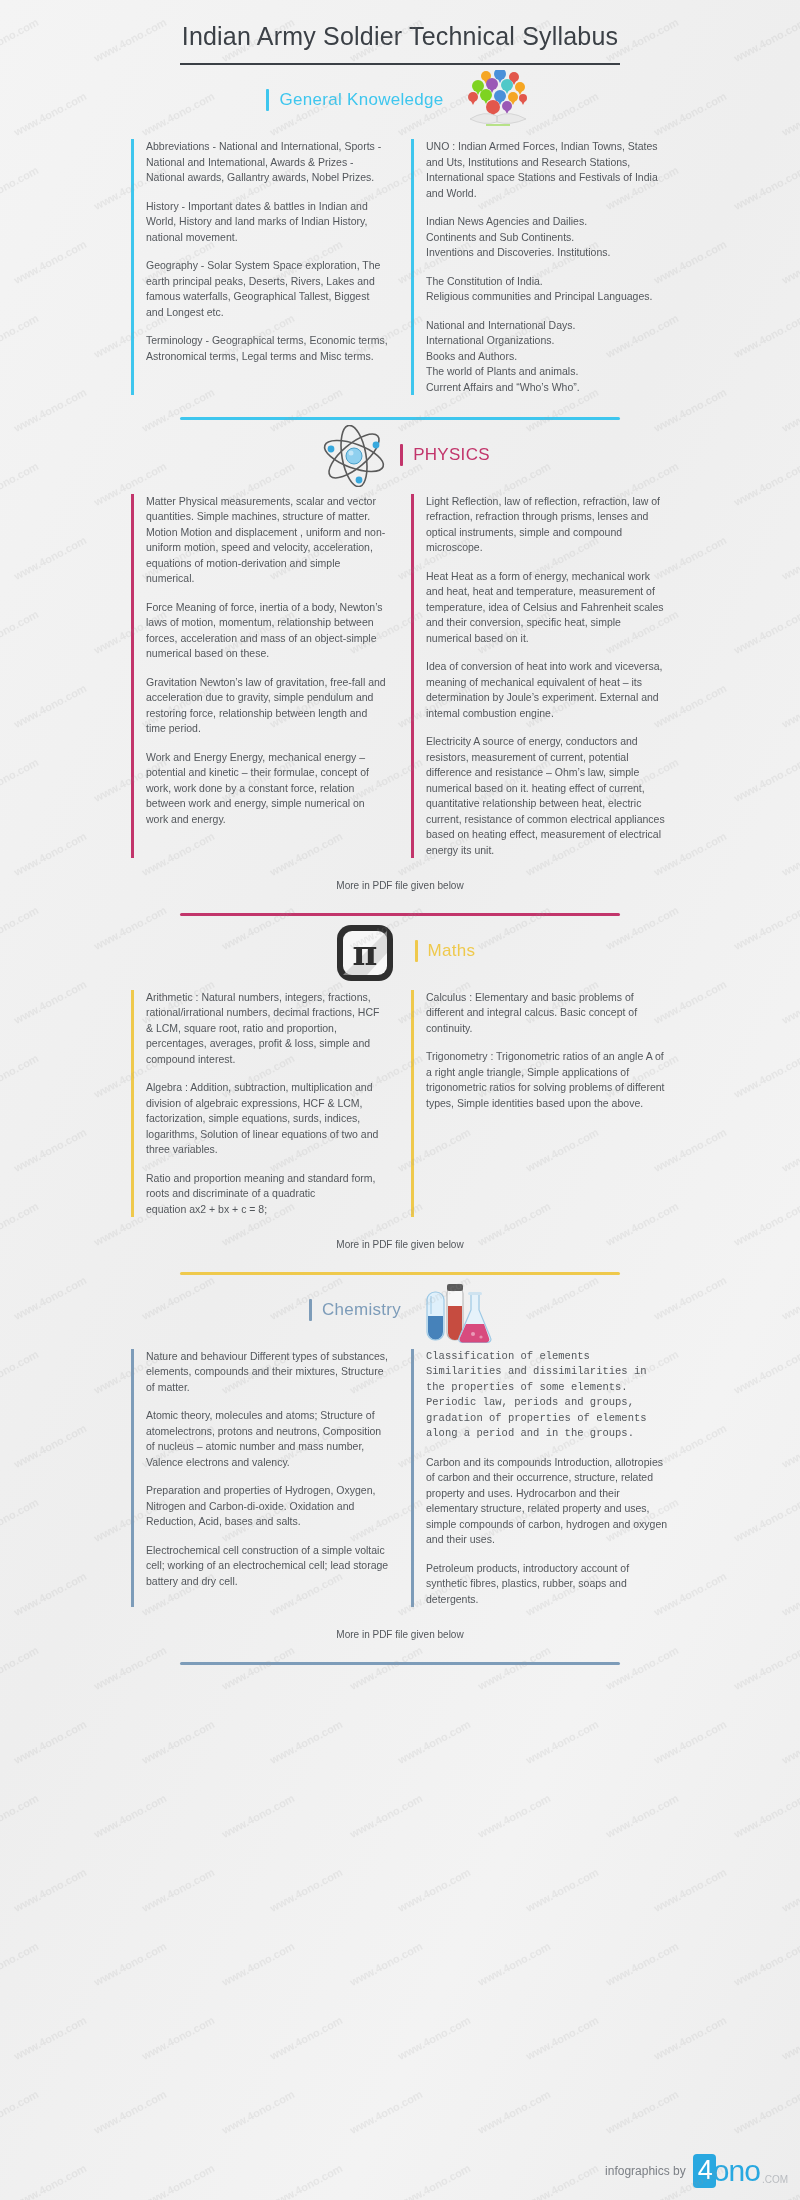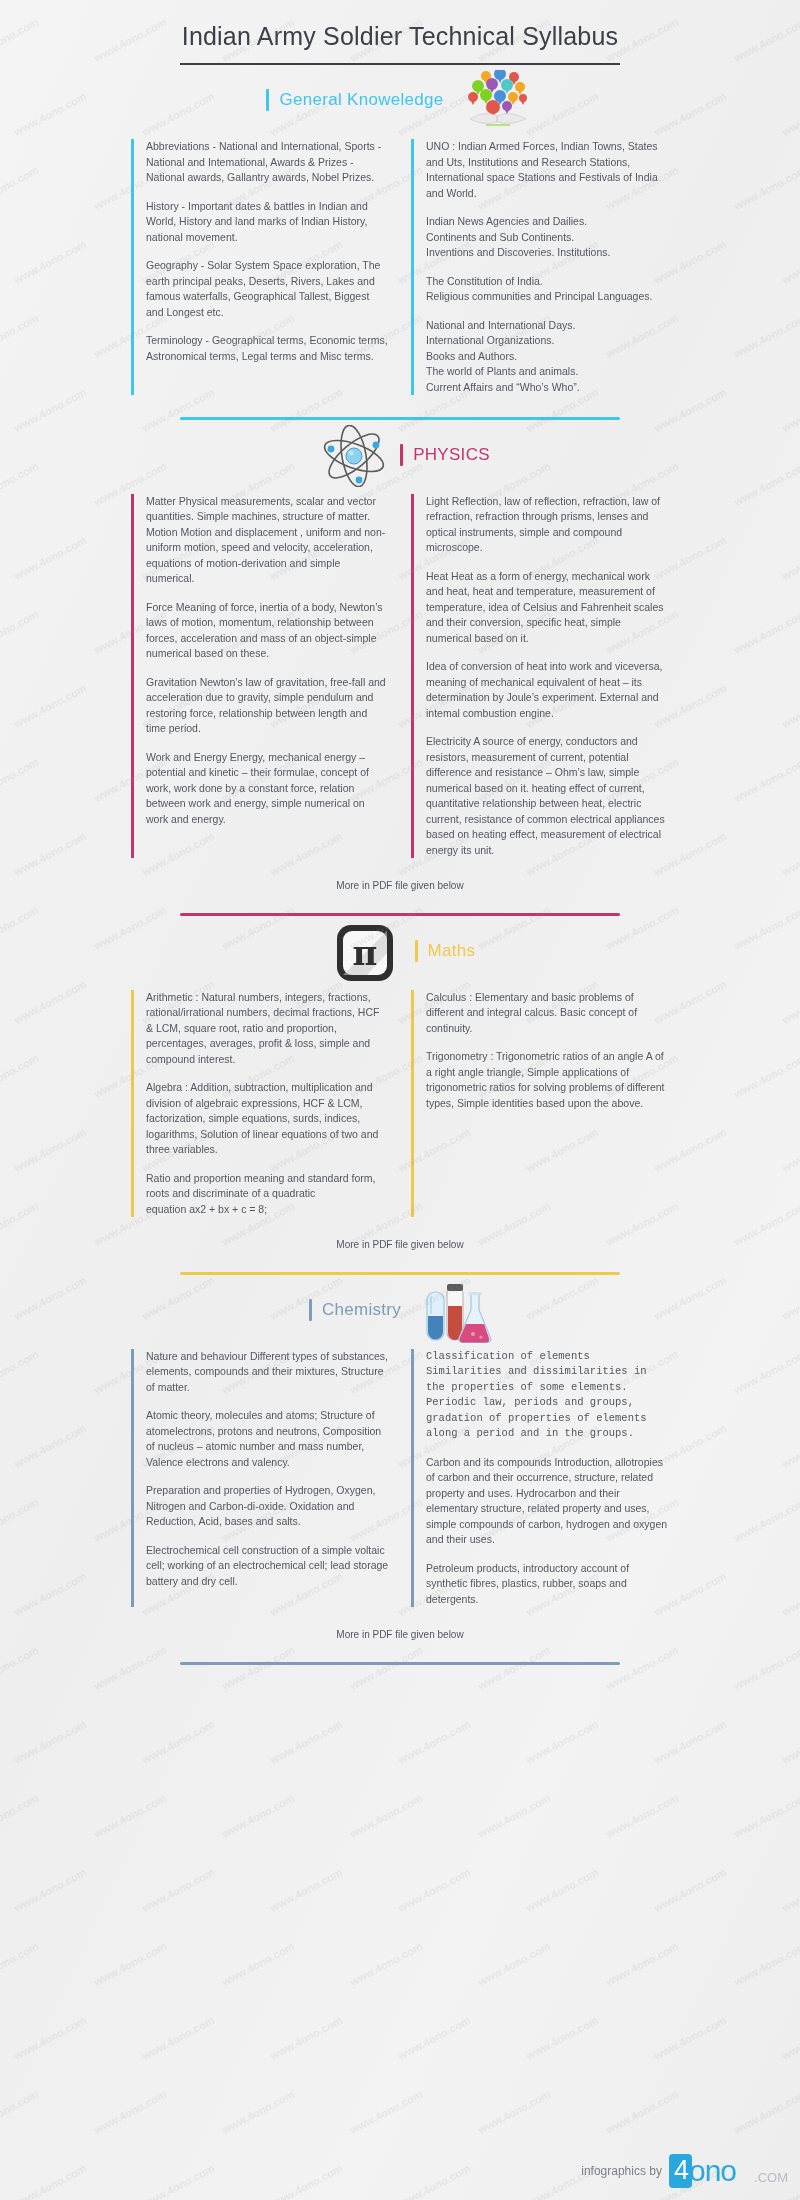--- a/index.html
+++ b/index.html
@@ -132,22 +132,22 @@
   }
   .logo-ono {
     color: #29a8e0;
     font-size: 30px;
     line-height: 30px;
     letter-spacing: -1px;
     margin-left: -3px;
   }
   .logo-dotcom {
     color: #b9bcc0;
-    font-size: 13px;
-    margin-left: 18px;
+    font-size: 10px;
+    margin-left: 2px;
     align-self: flex-end;
     padding-bottom: 3px;
   }
 
   
   .icon-svg { display: block; }
 </style>
 </head>
 <body>
 

